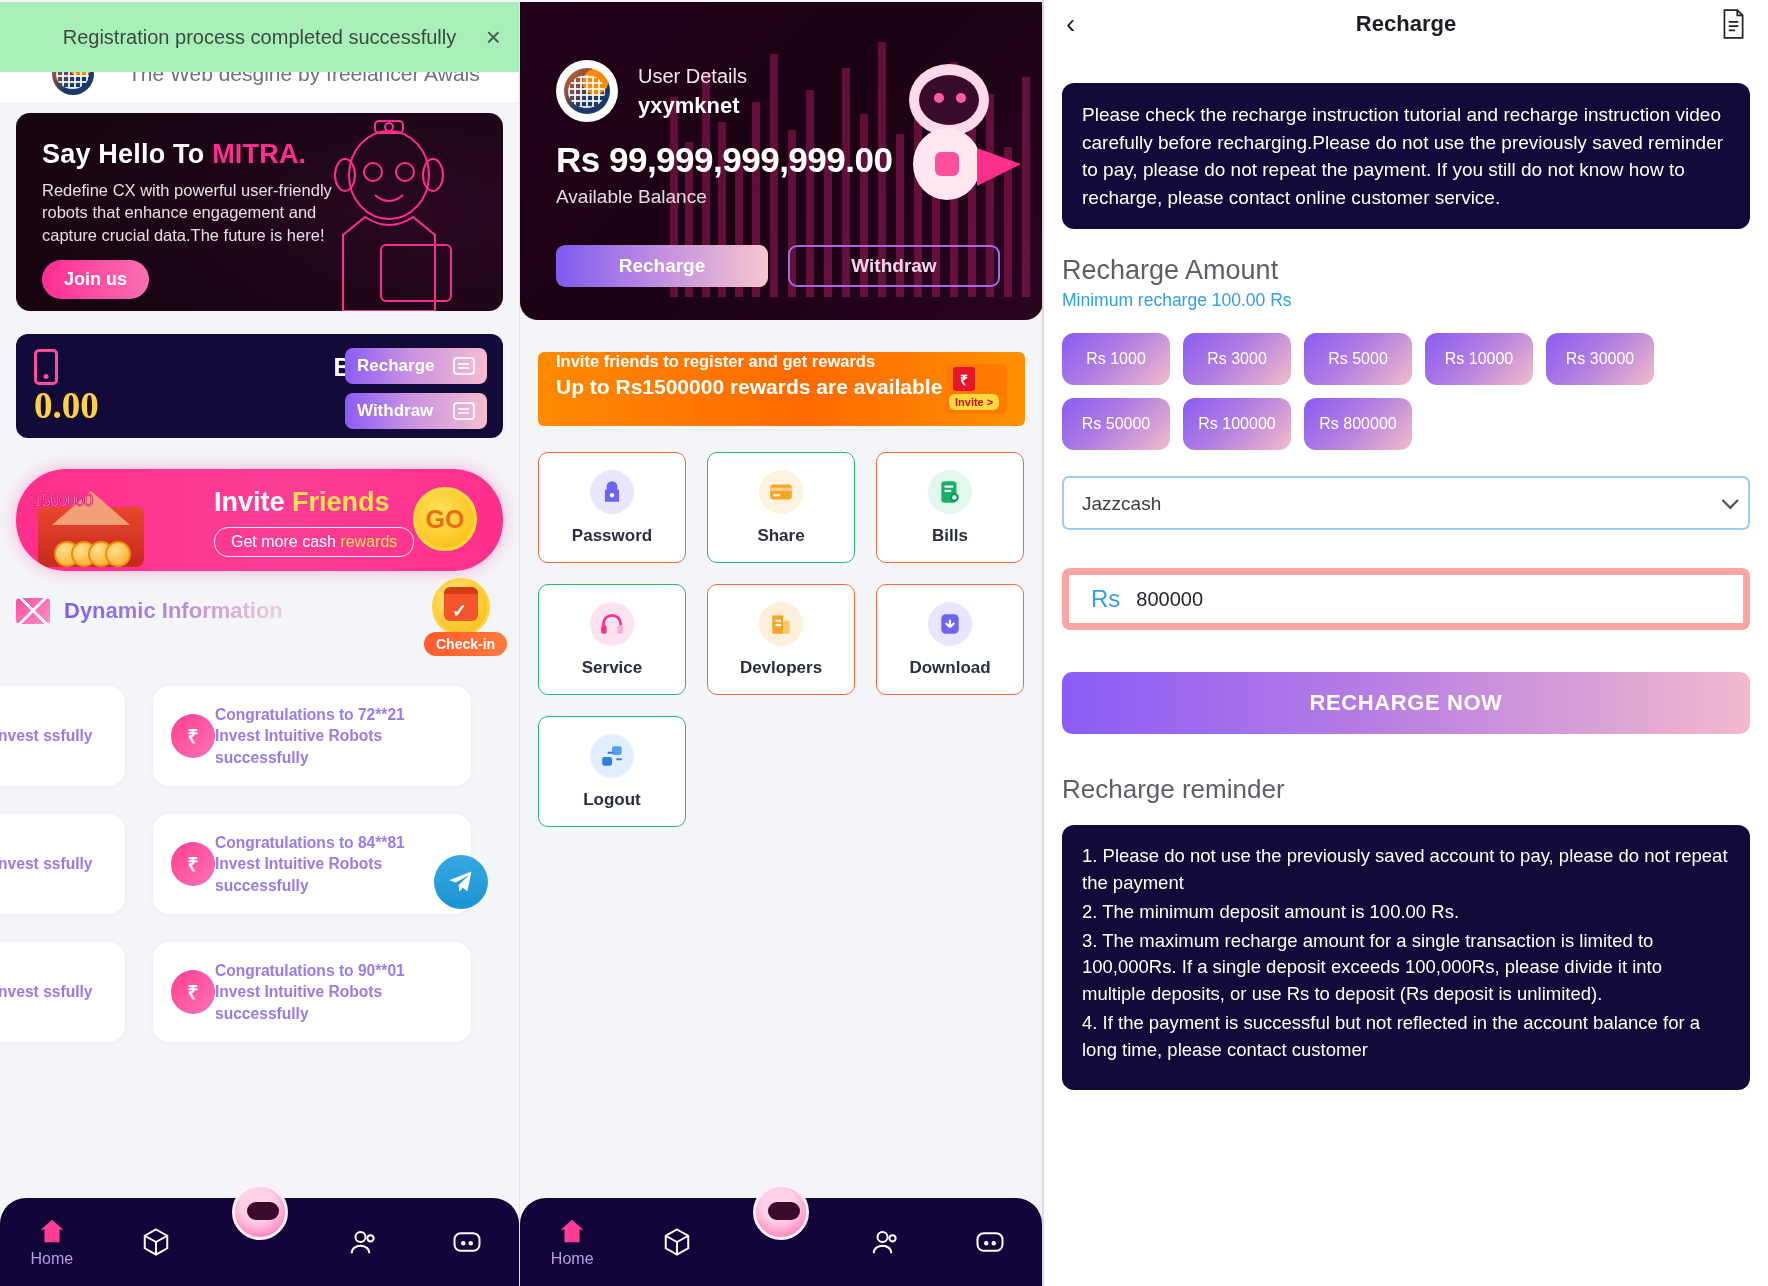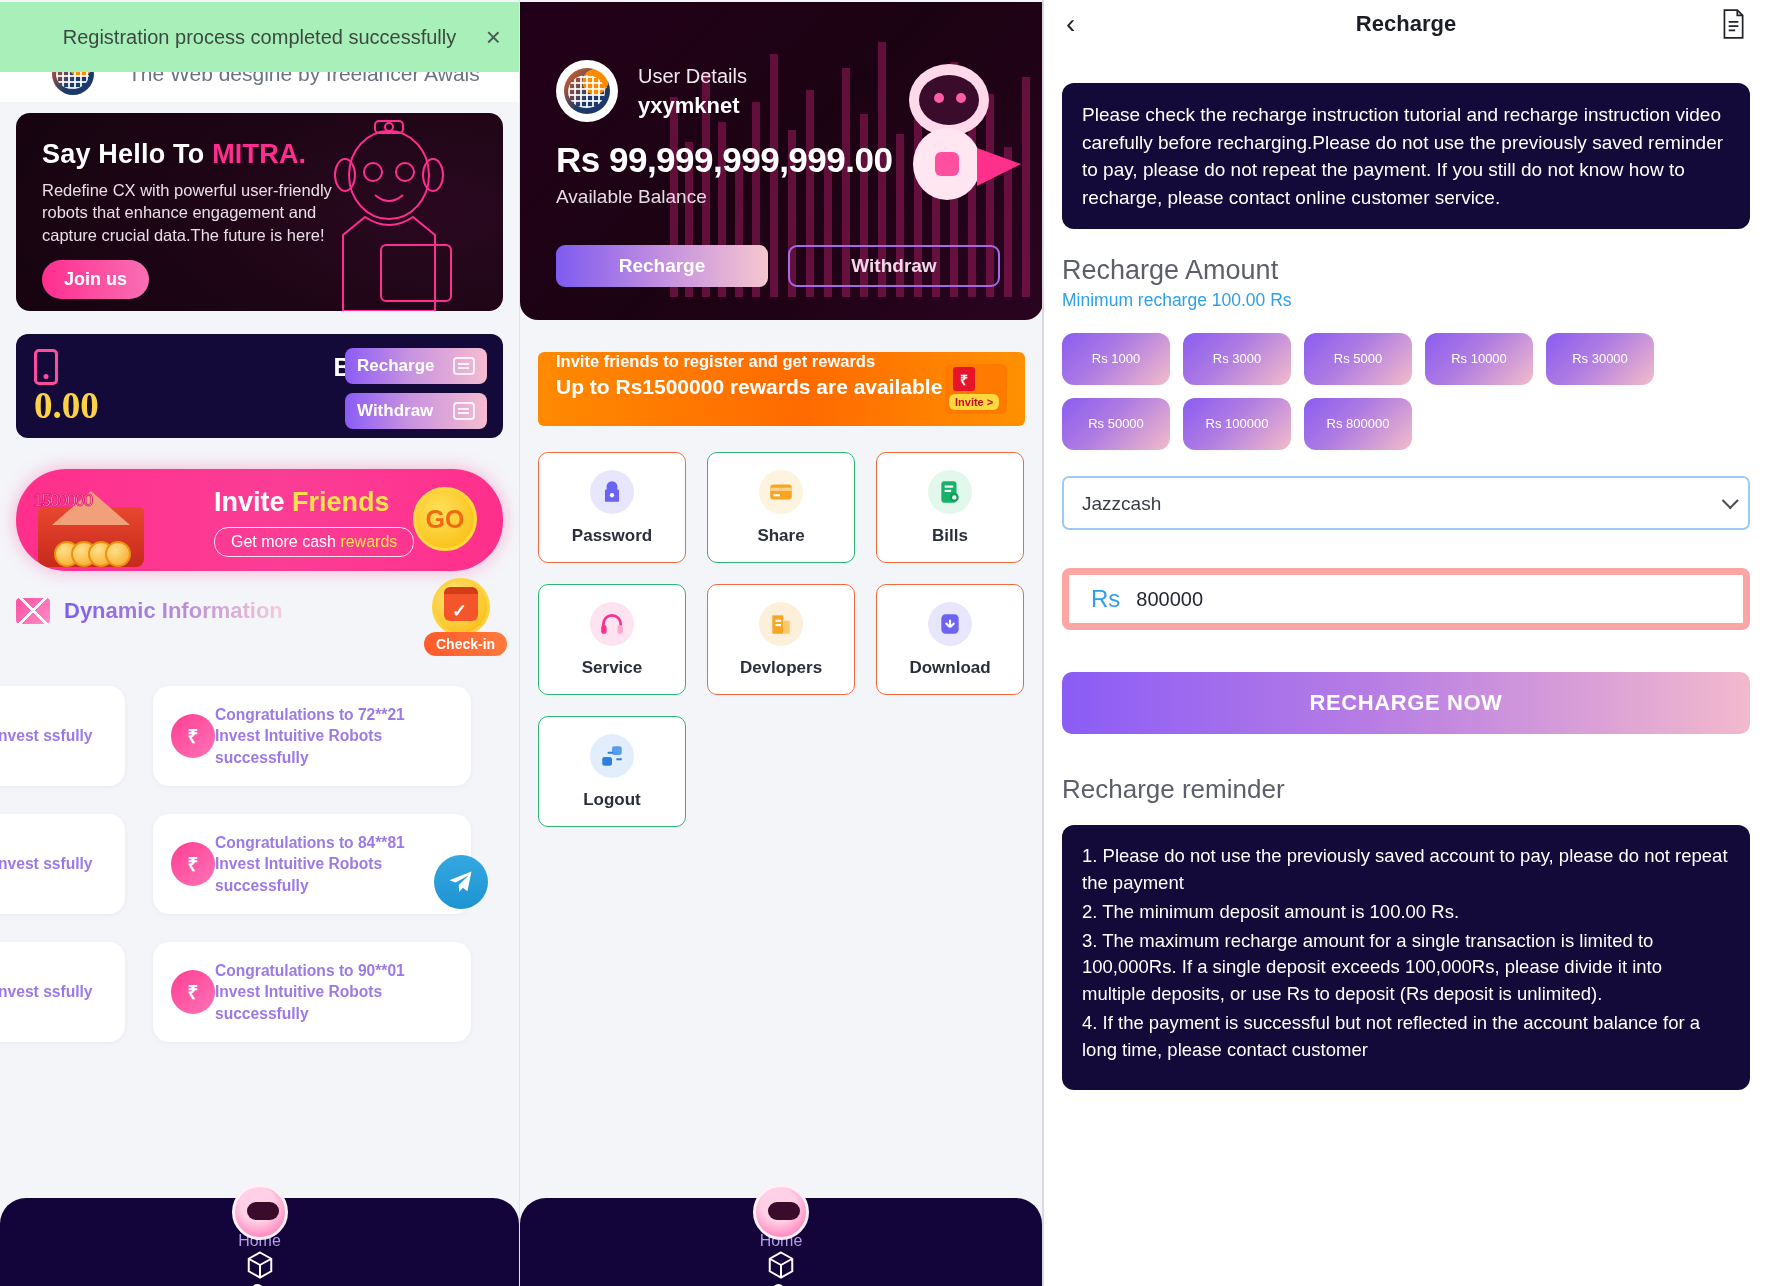--- a/index.html
+++ b/index.html
@@ -194,21 +194,21 @@
   .tg-fab {
     position: absolute; left: 434px; top: 855px; width: 54px; height: 54px;
     border-radius: 50%; background: linear-gradient(180deg,#35a8e0,#1d93d2);
     display: flex; align-items: center; justify-content: center; z-index: 20; cursor: pointer;
   }
   .tg-fab svg { width: 28px; height: 28px; }
 
   
   .bnav {
     position: absolute; left: 0; bottom: 0; width: 100%; height: 88px;
-    background: #13043a; border-radius: 26px 26px 0 0; display: flex; z-index: 25; flex-direction: column;
+    background: #13043a; border-radius: 26px 26px 0 0; display: flex; z-index: 25;
   }
   .bnav-item {
     flex: 1; display: flex; flex-direction: column; align-items: center;
     justify-content: center; gap: 4px; cursor: pointer;
   }
   .bnav-label { font-size: 16px; color: #b49ee6; }
   .bnav-ic { width: 30px; height: 30px; }
   .bnav-bot {
     position: absolute; left: 50%; transform: translateX(-50%); bottom: 46px;
     width: 56px; height: 56px; border-radius: 50%; z-index: 30;
@@ -301,21 +301,21 @@
     padding: 18px 20px; font-size: 19px; line-height: 1.45;
     margin-top: 35px;
   }
   .rp-h2 { margin-top: 26px; font-size: 27px; color: #5c5f6b; font-weight: 400; }
   .rp-min { margin-top: 4px; font-size: 17.5px; color: #2f9fe8; }
 
   .chips { display: flex; flex-wrap: wrap; gap: 13px; margin-top: 22px; }
   .chip {
     width: 108px; height: 52px; border-radius: 12px; border: none; cursor: pointer;
     background: linear-gradient(135deg, #8a5cf0 0%, #b07de2 45%, #f3bcc9 100%);
-    color: #fff; font-size: 13px; display: flex; align-items: center;
+    color: #fff; font-size: 16px; display: flex; align-items: center;
     justify-content: center; text-align: center; line-height: 1.15; padding: 0 6px;
   }
 
   .sel-wrap { margin-top: 26px; position: relative; }
   .sel {
     width: 100%; height: 54px; border-radius: 7px; border: 2px solid #9ecbf5;
     background: #fff; font-size: 19px; color: #3a3e49; padding: 0 18px;
     appearance: none; cursor: pointer; font-family: "Liberation Sans", sans-serif;
   }
   .sel-caret {

